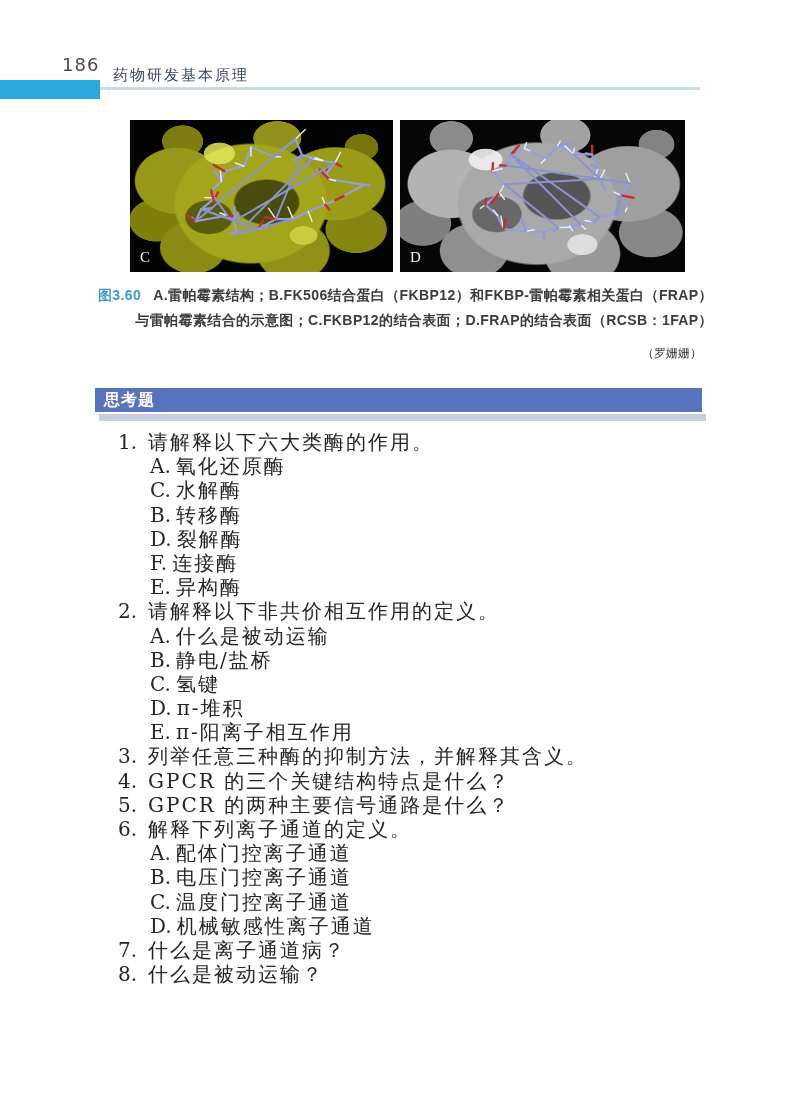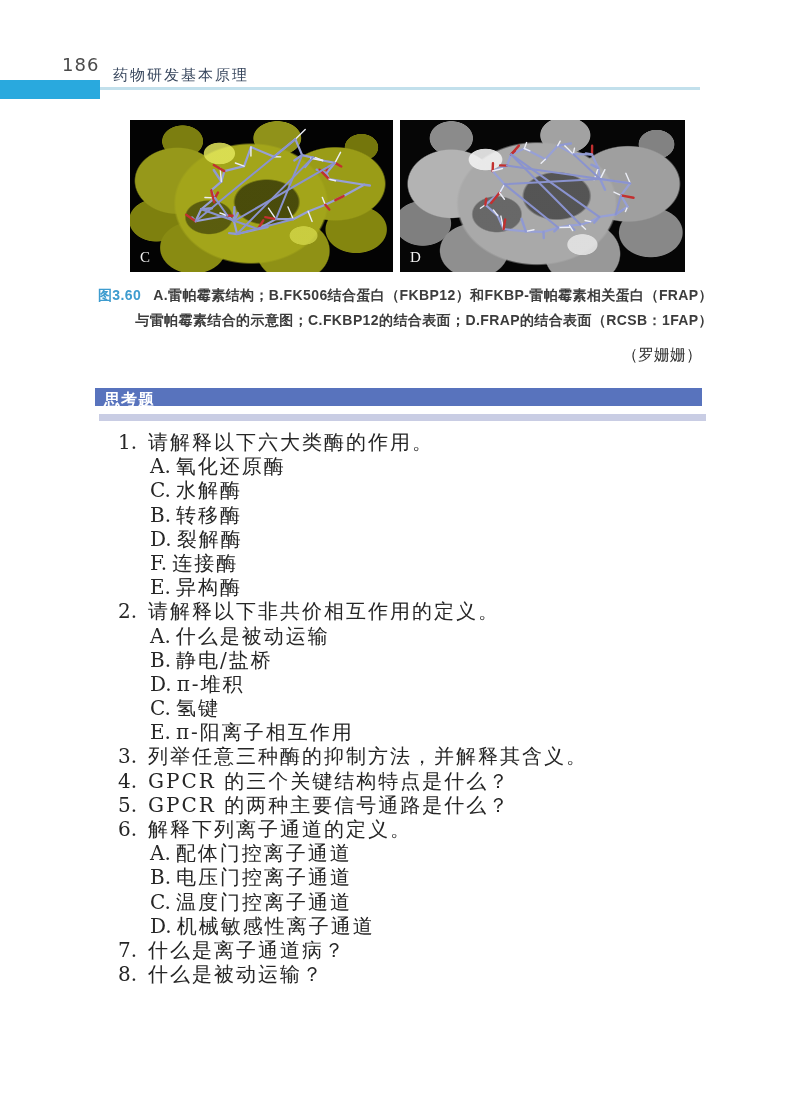--- a/index.html
+++ b/index.html
@@ -59,24 +59,24 @@
       radial-gradient(44px 32px at 58% 10%, #a2a2a2 0 56%, rgba(0,0,0,0) 58%),
       radial-gradient(38px 30px at 18% 12%, #8b8b8b 0 56%, rgba(0,0,0,0) 58%),
       radial-gradient(32px 26px at 90% 16%, #828282 0 55%, rgba(0,0,0,0) 57%);
   }
 
   
   .caption{position:absolute;left:95px;top:283px;width:618px;font-size:14px;
            font-weight:bold;color:#3c3c3c;line-height:25px;letter-spacing:.4px;text-align:right;}
   .caption-label{color:#3e9ccf;margin-right:12px;}
   .credit{position:absolute;left:95px;top:345px;width:607px;text-align:right;
-          font-size:16px;color:#333;font-family:"DejaVu Serif","Liberation Serif",serif;}
-
-  
-  .section-bar{position:absolute;left:95px;top:388px;width:607px;height:18px;
+          font-size:12px;color:#333;font-family:"DejaVu Serif","Liberation Serif",serif;}
+
+  
+  .section-bar{position:absolute;left:95px;top:388px;width:607px;height:24px;
                background:#5873bd;color:#ffffff;font-size:16px;font-weight:bold;
                line-height:24px;padding-left:9px;box-sizing:border-box;letter-spacing:1px;}
   .section-strip{position:absolute;left:99px;top:414px;width:607px;height:7px;background:#c9cde4;}
 
   
   .qlist{position:absolute;left:95px;top:430px;width:618px;
          font-family:"DejaVu Serif","Liberation Serif",serif;color:#262626;
          font-size:20px;letter-spacing:2px;}
   .q-row,.q-sub{height:24.2px;line-height:24.2px;white-space:nowrap;}
   .q-num{display:inline-block;margin-left:23px;width:30px;letter-spacing:0;}
@@ -267,22 +267,22 @@
       <div class="q-row"><span class="q-num">1.</span><span class="q-text">请解释以下六大类酶的作用。</span></div>
       <div class="q-sub"><span class="q-letter">A.</span><span class="q-text">氧化还原酶</span></div>
       <div class="q-sub"><span class="q-letter">C.</span><span class="q-text">水解酶</span></div>
       <div class="q-sub"><span class="q-letter">B.</span><span class="q-text">转移酶</span></div>
       <div class="q-sub"><span class="q-letter">D.</span><span class="q-text">裂解酶</span></div>
       <div class="q-sub"><span class="q-letter">F.</span><span class="q-text">连接酶</span></div>
       <div class="q-sub"><span class="q-letter">E.</span><span class="q-text">异构酶</span></div>
       <div class="q-row"><span class="q-num">2.</span><span class="q-text">请解释以下非共价相互作用的定义。</span></div>
       <div class="q-sub"><span class="q-letter">A.</span><span class="q-text">什么是被动运输</span></div>
       <div class="q-sub"><span class="q-letter">B.</span><span class="q-text">静电/盐桥</span></div>
+      <div class="q-sub"><span class="q-letter">C.</span><span class="q-text">氢键</span></div>
       <div class="q-sub"><span class="q-letter">D.</span><span class="q-text">π-堆积</span></div>
-      <div class="q-sub"><span class="q-letter">C.</span><span class="q-text">氢键</span></div>
       <div class="q-sub"><span class="q-letter">E.</span><span class="q-text">π-阳离子相互作用</span></div>
       <div class="q-row"><span class="q-num">3.</span><span class="q-text">列举任意三种酶的抑制方法，并解释其含义。</span></div>
       <div class="q-row"><span class="q-num">4.</span><span class="q-text">GPCR 的三个关键结构特点是什么？</span></div>
       <div class="q-row"><span class="q-num">5.</span><span class="q-text">GPCR 的两种主要信号通路是什么？</span></div>
       <div class="q-row"><span class="q-num">6.</span><span class="q-text">解释下列离子通道的定义。</span></div>
       <div class="q-sub"><span class="q-letter">A.</span><span class="q-text">配体门控离子通道</span></div>
       <div class="q-sub"><span class="q-letter">B.</span><span class="q-text">电压门控离子通道</span></div>
       <div class="q-sub"><span class="q-letter">C.</span><span class="q-text">温度门控离子通道</span></div>
       <div class="q-sub"><span class="q-letter">D.</span><span class="q-text">机械敏感性离子通道</span></div>
       <div class="q-row"><span class="q-num">7.</span><span class="q-text">什么是离子通道病？</span></div>

